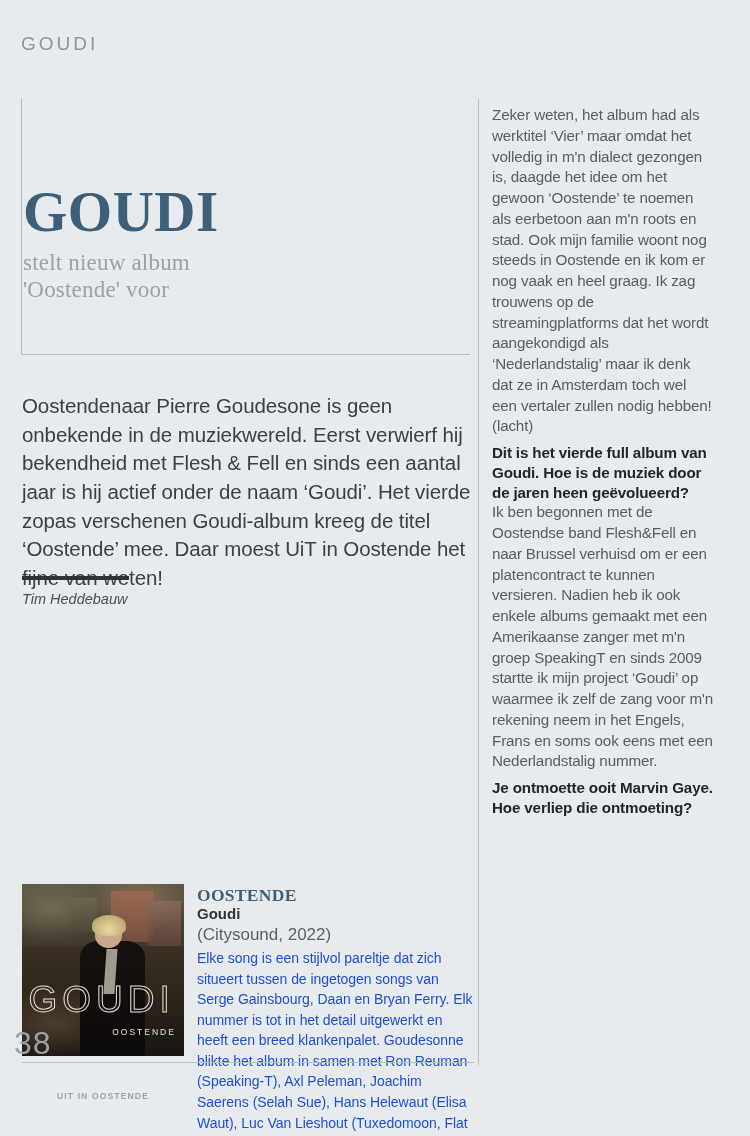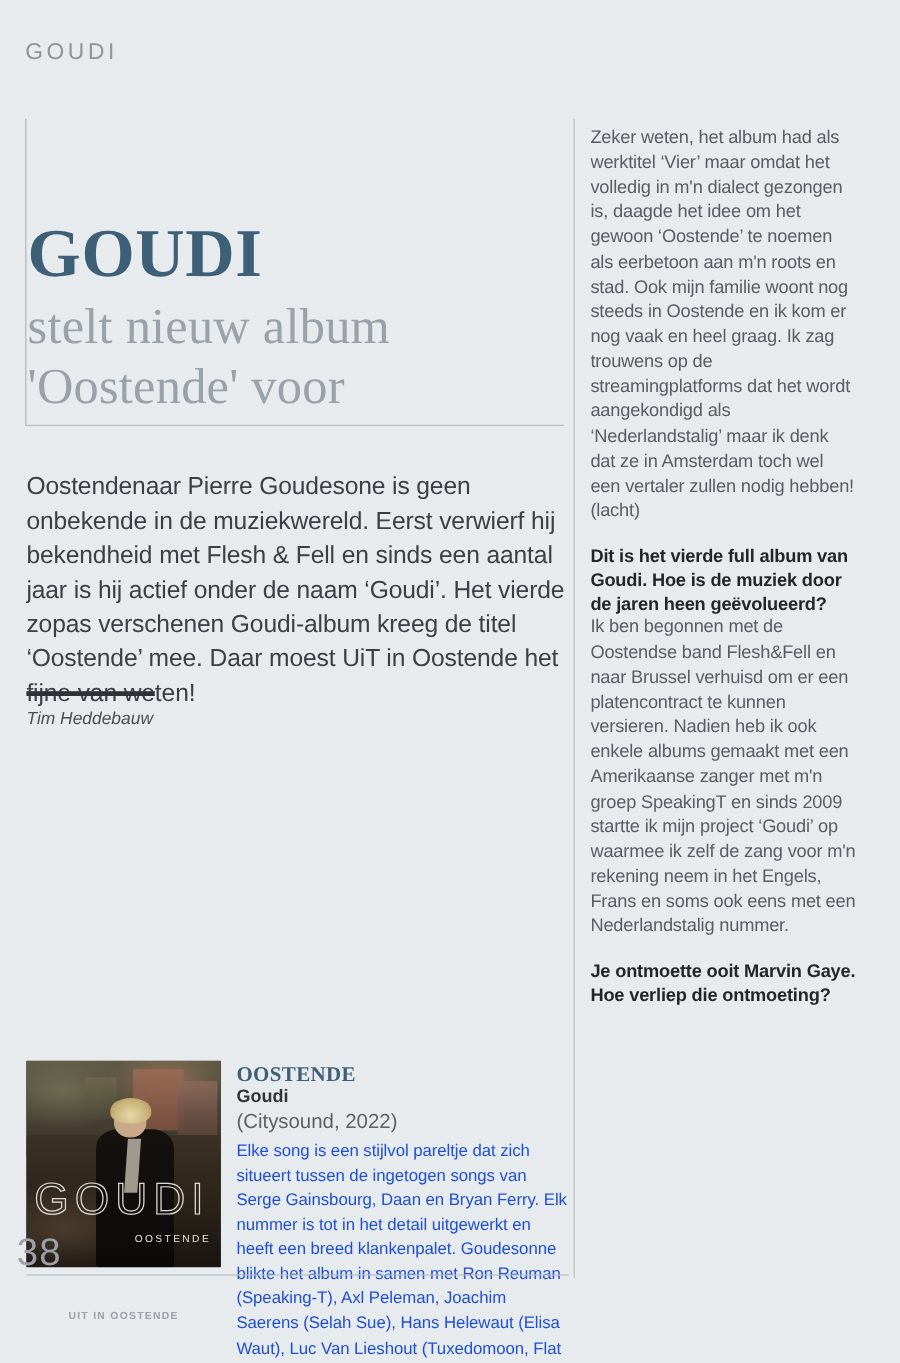--- a/index.html
+++ b/index.html
@@ -64,21 +64,21 @@
     font-weight: bold;
     font-size: 57px;
     line-height: 1.0;
     color: #3d5f77;
     letter-spacing: 0.5px;
     margin: 84px 0 0 2px;
   }
   .subhead {
     font-family: "Liberation Serif", serif;
     font-weight: 400;
-    font-size: 42px;
+    font-size: 23px;
     line-height: 1.18;
     color: #9aa1a8;
     margin: 9px 0 0 2px;
     letter-spacing: 0.2px;
   }
 
   .hrule-top {
     position: absolute;
     left: 21px;
     top: 354px;
@@ -276,21 +276,21 @@
     letter-spacing: -0.15px;
   }
   .a {
     font-size: 15.2px;
     line-height: 1.365;
     color: #575d64;
     letter-spacing: -0.15px;
   }
   .a + .a { margin-top: 15px; }
   .q + .a { margin-top: 0px; }
-  .a + .q, .qa-block + .qa-block { margin-top: 17px; }
+  .a + .q, .qa-block + .qa-block { margin-top: 6px; }
 
   
   .folio {
     position: absolute;
     left: 14px;
     top: 1025px;
     font-size: 32px;
     color: #9aa1a8;
     letter-spacing: 1px;
   }

